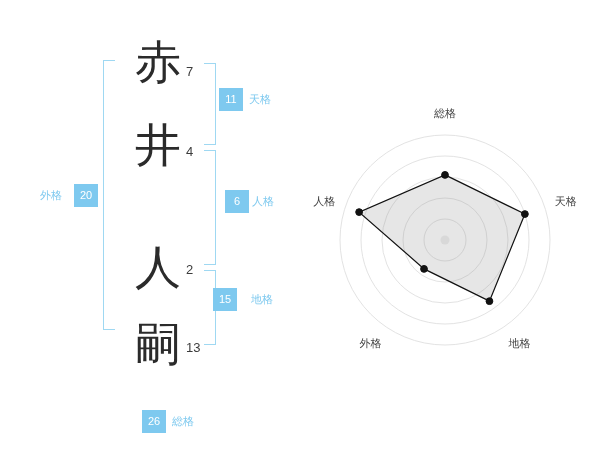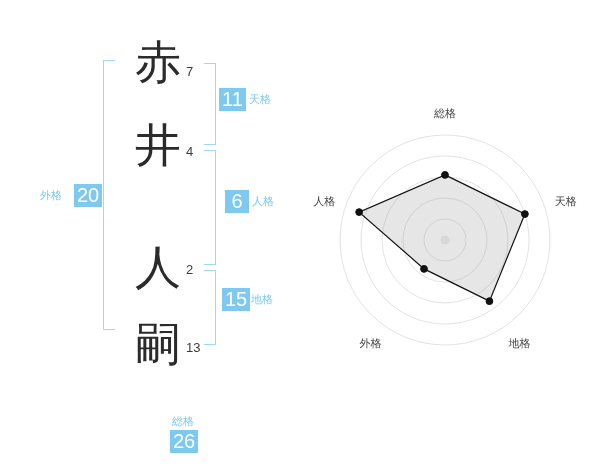--- a/index.html
+++ b/index.html
@@ -43,21 +43,21 @@
     position: absolute;
     font-family: "Liberation Sans", sans-serif;
     font-size: 13px;
     color: #3c3c3c;
   }
 
   .badge {
     position: absolute;
     background: #7ec9ef;
     color: #ffffff;
-    font-size: 20px;
+    font-size: 11px;
     font-family: "Liberation Sans", sans-serif;
     text-align: center;
     line-height: 23px;
     height: 23px;
     min-width: 24px;
     padding: 0 3px;
     box-sizing: border-box;
   }
   .badge-label {
     position: absolute;
@@ -126,27 +126,27 @@
 
     <div class="kanji" style="left:130px; top:322px;">嗣</div>
     <div class="kanji-stroke" style="left:186px; top:340px;text-align:center;">13</div>
 
     <div class="badge" style="left:219px; top:88px;">11</div>
     <div class="badge-label" style="left:249px; top:88px;">天格</div>
 
     <div class="badge" style="left:225px; top:190px;">6</div>
     <div class="badge-label" style="left:252px; top:190px;">人格</div>
 
-    <div class="badge" style="left:222px; top:288px;">15</div>
+    <div class="badge" style="left:213px; top:288px;">15</div>
     <div class="badge-label" style="left:251px; top:288px;">地格</div>
 
     <div class="badge-label" style="left:40px; top:184px;">外格</div>
     <div class="badge" style="left:74px; top:184px;">20</div>
 
-    <div class="badge" style="left:142px; top:430px;margin-left:28px;">26</div>
+    <div class="badge" style="left:142px; top:410px;">26</div>
     <div class="badge-label" style="left:172px; top:410px;">総格</div>
 
   </div>
 
   <div class="chart-panel">
     <svg id="radar-svg" width="290" height="470" viewBox="0 0 290 470">
         <circle cx="135" cy="240" r="105" fill="none" stroke="#e3e3e3" stroke-width="1"></circle>
         <circle cx="135" cy="240" r="84" fill="none" stroke="#e3e3e3" stroke-width="1"></circle>
         <circle cx="135" cy="240" r="63" fill="none" stroke="#e3e3e3" stroke-width="1"></circle>
         <circle cx="135" cy="240" r="42" fill="none" stroke="#e3e3e3" stroke-width="1"></circle>

